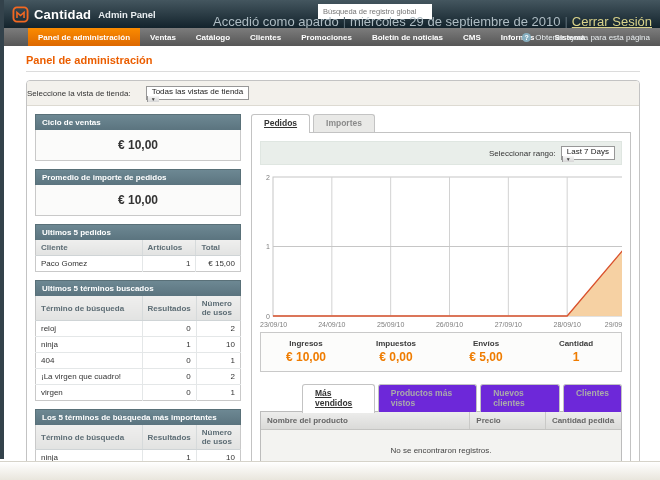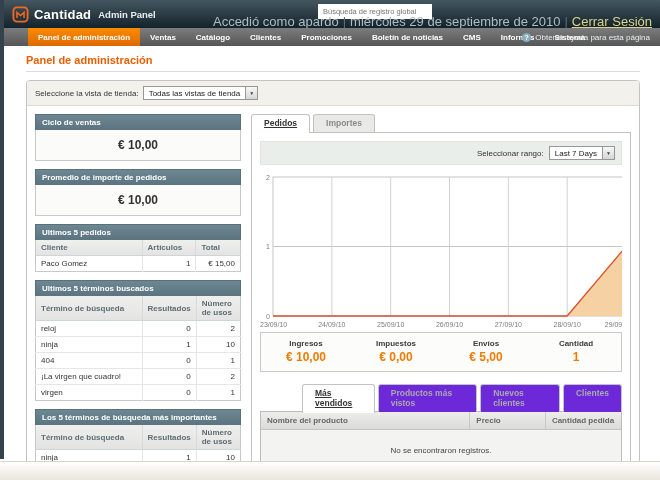--- a/index.html
+++ b/index.html
@@ -23,23 +23,23 @@
   .nav { height:18px; background:linear-gradient(#7c7c7c, #565656); display:flex; align-items:stretch; position:relative; padding-left:28px; }
   .nav-item { display:flex; align-items:center; padding:0 10px; font-size:8px; font-weight:bold; color:#fff; cursor:pointer; }
   .nav-item.active { background:linear-gradient(#fb8b00, #dd6800); }
   .nav-help { position:absolute; right:10px; top:0; height:18px; display:flex; align-items:center; gap:4px; font-size:8px; color:#e9eef0; cursor:pointer; }
   .help-icon { width:9px; height:9px; border-radius:50%; background:#86aebf; color:#fff; font-size:7px; line-height:9px; text-align:center; font-weight:bold; }
 
   
   .content { padding:8px 20px 0 26px; }
   .page-title { color:#eb5e00; font-size:11px; font-weight:bold; padding-bottom:5px; border-bottom:1px solid #dcdcdc; }
   .container { margin-top:8px; border:1px solid #c3c3c3; border-radius:4px; background:#fff; overflow:hidden; }
-  .store-bar { background:#f3f1ec; border-bottom:1px solid #dddad2; padding:5px 8px; font-size:8px; color:#333; display:flex; align-items:center; gap:4px; }
-
-  .mock-select { display:inline-flex; border:1px solid #979797; background:#fff; height:14px; align-items:center; font-size:8px; color:#222; cursor:pointer; }
+  .store-bar { background:#f3f1ec; border-bottom:1px solid #dddad2; padding:5px 0; font-size:8px; color:#333; display:flex; align-items:center; gap:15px; }
+
+  .mock-select { display:inline-flex; border:1px solid #979797; background:#fff; height:14px; align-items:center; font-size:8px; color:#222; cursor:pointer;flex-direction:column; }
   .mock-select .val { padding:0 5px; white-space:nowrap; }
   .mock-select .btn { width:12px; align-self:stretch; border-left:1px solid #979797; background:linear-gradient(#f7f7f7, #d6d6d6); display:flex; align-items:center; justify-content:center; font-size:5px; color:#444; }
 
   .columns { display:flex; gap:10px; padding:8px; }
   .col-left { width:206px; flex:none; }
   .col-right { flex:1; min-width:0; }
 
   
   .box { margin-bottom:8px; }
   .box-header { background:linear-gradient(#6d8893, #5b747f); color:#fff; font-size:8px; font-weight:bold; padding:3px 6px; border:1px solid #597078; border-bottom:none; }

